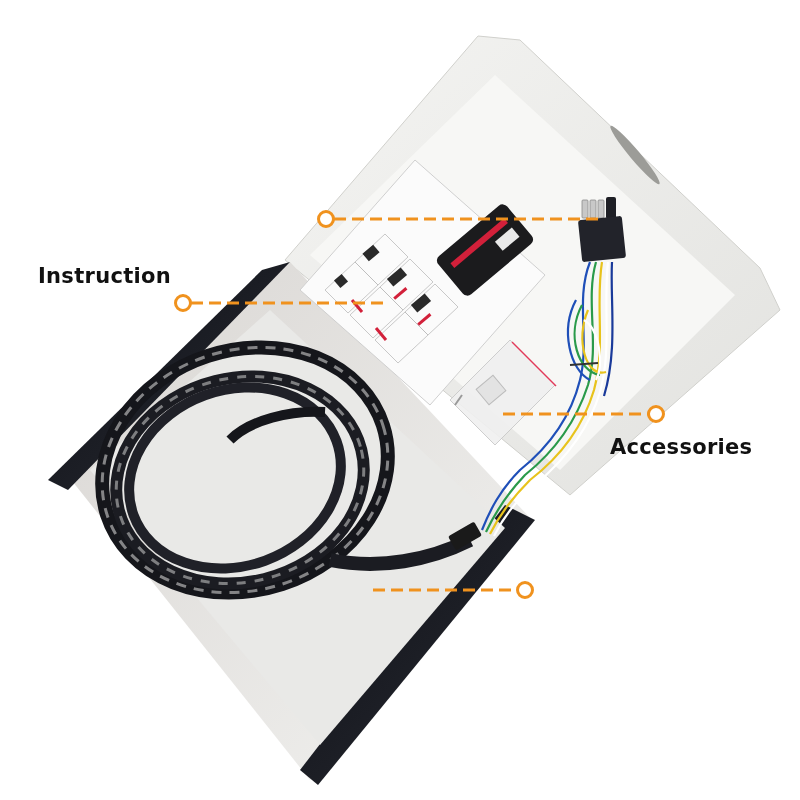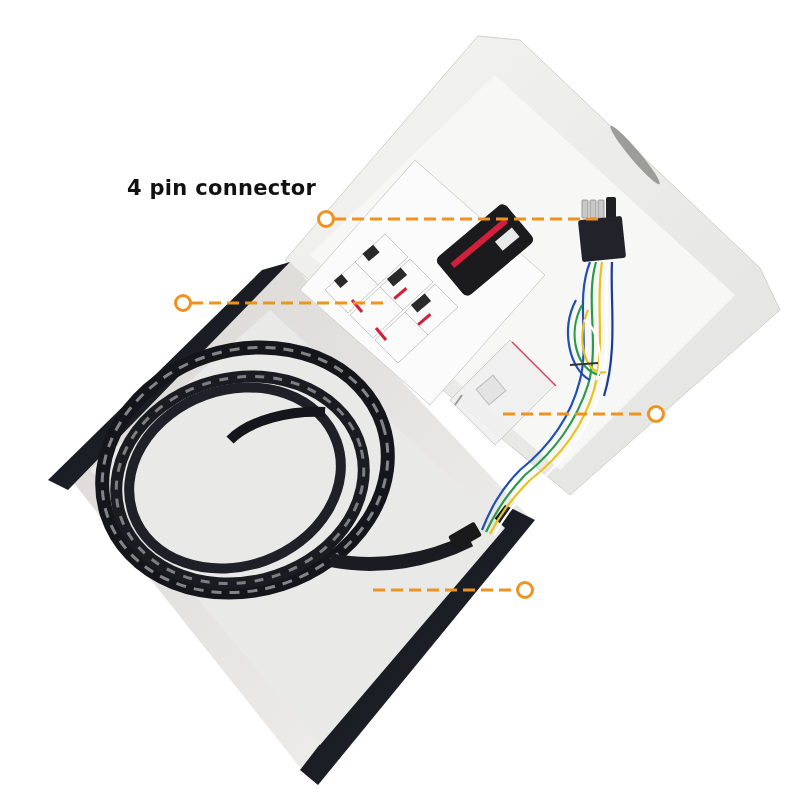--- a/index.html
+++ b/index.html
@@ -127,14 +127,15 @@
       <circle cx="183" cy="303" r="7.5" fill="#ffffff" stroke="#f0921e" stroke-width="3"></circle>
 
       <line x1="503" y1="414" x2="648" y2="414" stroke="#f0921e" stroke-width="3" stroke-dasharray="12 6"></line>
       <circle cx="656" cy="414" r="7.5" fill="#ffffff" stroke="#f0921e" stroke-width="3"></circle>
 
       <line x1="373" y1="590" x2="517" y2="590" stroke="#f0921e" stroke-width="3" stroke-dasharray="12 6"></line>
       <circle cx="525" cy="590" r="7.5" fill="#ffffff" stroke="#f0921e" stroke-width="3"></circle>
     </g>
   </svg>
 
-  <div class="label" style="left:127px; top:176px;">4 pin connector</div>
+  <div class="label" style="left:38px; top:264px;">Instruction</div>
+  <div class="label" style="left:610px; top:435px;">Accessories</div>
 </div>
 
 </body></html>

